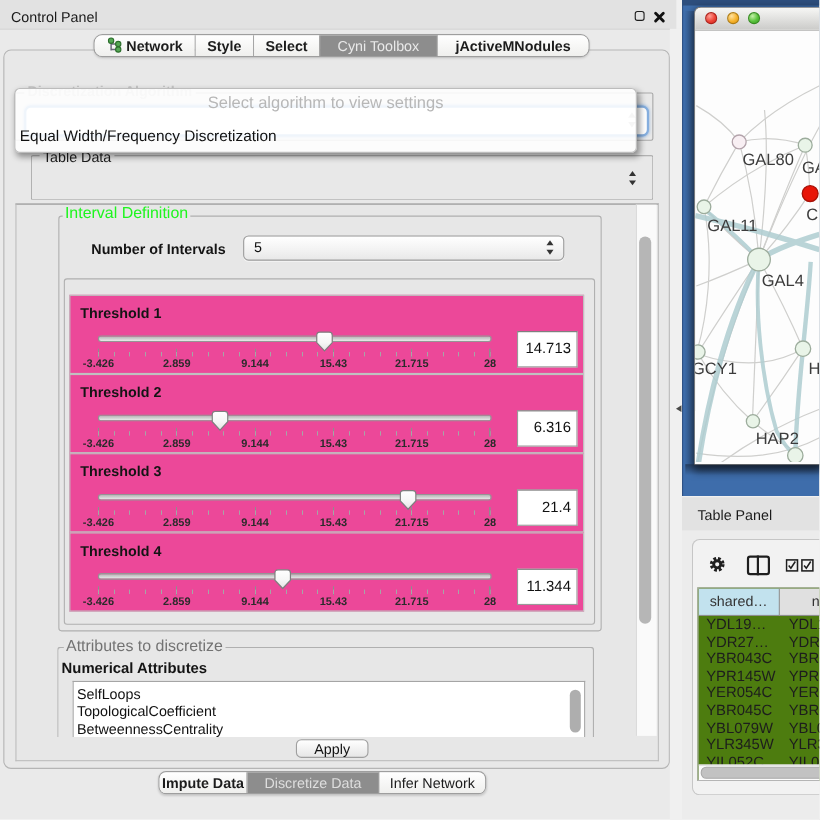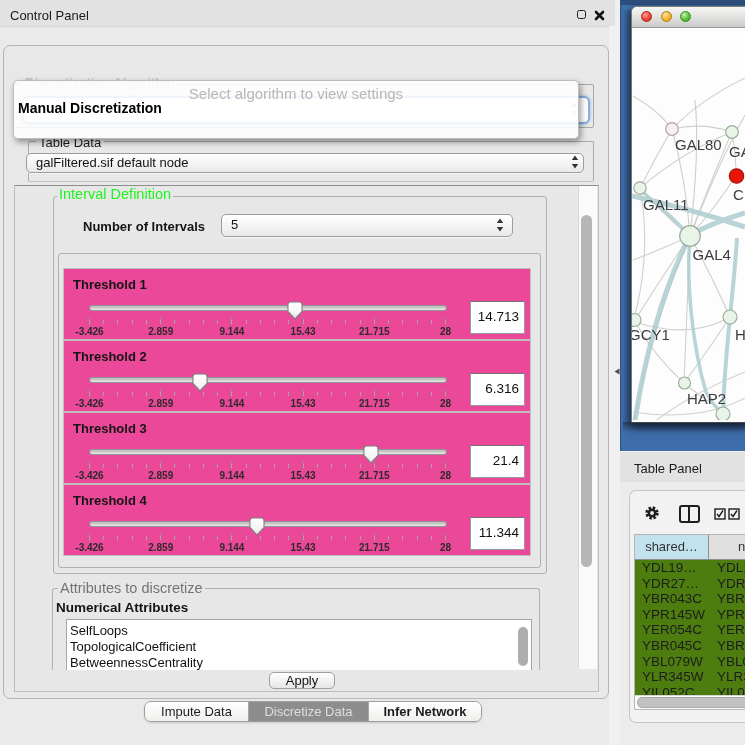--- a/index.html
+++ b/index.html
@@ -20,39 +20,44 @@
 
 <div class="a" style="left:0;top:0;width:615px;height:26px;background:#e2e2e2;border-bottom:1px solid #d6d6d6"></div>
 <div class="a" style="left:10px;top:8px;font-size:13px;color:#1a1a1a">Control Panel</div>
 <div class="a" style="left:577px;top:10px;width:7px;height:7px;border:1.6px solid #1c1c1c;border-radius:2.5px"></div>
 <svg class="a" style="left:594px;top:10px" width="11" height="11" viewBox="0 0 11 11">
       <path d="M2 2 L9 9 M9 2 L2 9" stroke="#111" stroke-width="2.6" stroke-linecap="round"></path>
     </svg>
 
 <div class="a" style="left:3px;top:45px;width:604px;height:652px;background:#e8e8e8;border:1px solid #b5b5b5;border-radius:7px"></div>
 
+<div class="a" style="left:85px;top:31px;height:19px;border:1px solid #9e9e9e;border-radius:8px;overflow:hidden;white-space:nowrap;font-size:0;box-shadow:0 1px 2px rgba(0,0,0,.15)">
+<span class="seg" style="width:92px;font-weight:bold"><svg style="vertical-align:-3px;margin-right:3px" width="15" height="16" viewBox="0 0 15 16">
+          <path d="M4 4 V13 M4 7 H10 M4 12 H10" stroke="#667" stroke-width="1.3" fill="none"></path>
+          <circle cx="4" cy="4" r="2.4" fill="#55a855" stroke="#2c6e2c"></circle>
+          <circle cx="10.5" cy="7" r="2.4" fill="#55a855" stroke="#2c6e2c"></circle>
+          <circle cx="10.5" cy="12" r="2.4" fill="#55a855" stroke="#2c6e2c"></circle>
+        </svg>Network</span><span class="seg" style="width:53px;font-weight:bold">Style</span><span class="seg" style="width:60px;font-weight:bold">Select</span><span class="seg" style="width:107px;background:#8d8d8d;color:#e9e9e9">Cyni Toolbox</span><span class="seg" style="width:137px;border-right:none;font-weight:bold">jActiveMNodules</span>
+</div>
 
 <div class="a" style="left:13px;top:84px;width:579px;height:42px;border:1px solid #a8a8a8;border-radius:2px"></div>
 <div class="a" style="left:22px;top:75px;font-size:13px;font-weight:bold;color:#c5c5c5;background:#e8e8e8;padding:0 3px">Discretization Algorithm</div>
 <div class="a" style="left:22px;top:96px;width:564px;height:24px;border:2px solid #85aede;border-radius:6px;background:#fff;box-shadow:0 0 3px #85aede"></div>
 <svg class="a" style="left:570px;top:101px" width="9" height="16" viewBox="0 0 9 16">
       <path d="M4.5 1 L8 6 H1 Z" fill="#bbb"></path>
       <path d="M4.5 15 L1 10 H8 Z" fill="#bbb"></path>
     </svg>
 
 <div class="a" style="left:13px;top:80px;width:564px;height:57px;background:rgba(255,255,255,.87);border:1px solid #bcbcbc;border-radius:5px;box-shadow:2px 3px 6px rgba(0,0,0,.4);z-index:30">
   <div class="a" style="left:0;top:4px;width:100%;text-align:center;font-size:15px;color:#b7b7b7">Select algorithm to view settings</div>
-  <div class="a" style="left:4px;top:19px;font-size:14px;font-weight:bold;color:#000">Manual Discretization</div>
+  <div class="a" style="left:4px;top:34px;font-size:14px;color:#111">Equal Width/Frequency Discretization</div>
 </div>
 
 <div class="a" style="left:28px;top:141px;width:564px;height:39px;border:1px solid #ababab;border-radius:2px;border-bottom-color:#c2c2c2"></div>
 <div class="a" style="left:36px;top:135px;font-size:13px;color:#1d1d1d;background:#e8e8e8;padding:0 3px">Table Data</div>
-<div class="combo" style="left:26px;top:153px;width:556px;height:18px">
-      <span class="ct" style="top:1px">galFiltered.sif default node</span>
-    </div>
 <svg class="a" style="left:571px;top:155px" width="8" height="14" viewBox="0 0 8 14">
       <path d="M4 0.5 L7.2 5 H0.8 Z" fill="#333"></path>
       <path d="M4 13.5 L0.8 9 H7.2 Z" fill="#333"></path>
     </svg>
 
 <div class="a" style="left:14px;top:185px;width:583px;height:505px;background:#e7e7e7;border:1px solid #bebebe;border-top-color:#8c8c8c"></div>
 
 <div class="a" style="left:578px;top:186px;width:18px;height:483px;background:#fafafa;border-left:1px solid #d8d8d8"></div>
 <div class="a" style="left:581px;top:215px;width:11px;height:352px;background:#b6b6b6;border-radius:6px"></div>
 
@@ -167,21 +172,21 @@
 <div class="gl" style="left:58px;top:581px;color:#737373;background:#e7e7e7">Attributes to discretize</div>
 <div class="a" style="left:56px;top:600px;font-size:13.5px;font-weight:bold;color:#141414">Numerical Attributes</div>
 <div class="a" style="left:66px;top:619px;width:464px;height:50px;background:#fff;border:1px solid #a5a5a5;border-bottom:none;overflow:hidden">
   <div style="padding:3px 0 0 3px;font-size:13px;line-height:16px;color:#111">SelfLoops<br>TopologicalCoefficient<br>BetweennessCentrality</div>
 </div>
 <div class="a" style="left:518px;top:627px;width:10px;height:39px;background:#aeaeae;border-radius:5px"></div>
 
 <div class="a" style="left:269px;top:672px;width:64px;height:15px;background:linear-gradient(#ffffff,#e6e6e6);border:1px solid #9f9f9f;border-radius:5px;text-align:center;font-size:13px;line-height:15px;color:#111">Apply</div>
 
 <div class="a" style="left:144px;top:701px;height:19px;border:1px solid #9e9e9e;border-radius:7px;overflow:hidden;white-space:nowrap;font-size:0;box-shadow:0 1px 2px rgba(0,0,0,.15)">
-<span class="seg" style="width:104px;font-weight:normal">Impute Data</span><span class="seg" style="width:120px;background:#8d8d8d;color:#dedede">Discretize Data</span><span class="seg" style="width:112px;border-right:none;font-weight:bold">Infer Network</span>
+<span class="seg" style="width:80px;font-weight:bold">Impute Data</span><span class="seg" style="width:120px;background:#8d8d8d;color:#dedede">Discretize Data</span><span class="seg" style="width:96px;border-right:none;font-weight:normal">Infer Network</span>
 </div>
 
 <div class="a" style="left:609px;top:26px;width:136px;height:719px;background:#f0f0f0"></div>
 <div class="a" style="left:615px;top:0;width:10px;height:26px;background:#f0f0f0"></div>
 <div class="a" style="left:620px;top:0;width:125px;height:451px;background:#3e6dab;border-left:1px solid #2f5285;box-sizing:border-box"></div>
 <div class="a" style="left:620px;top:0;width:125px;height:5px;background:#2d4e7d"></div>
 <svg class="a" style="left:614px;top:368px" width="6" height="7" viewBox="0 0 6 7">
       <path d="M5.5 0.5 L0.5 3.5 L5.5 6.5 Z" fill="#4a4a48"></path>
     </svg>
 

